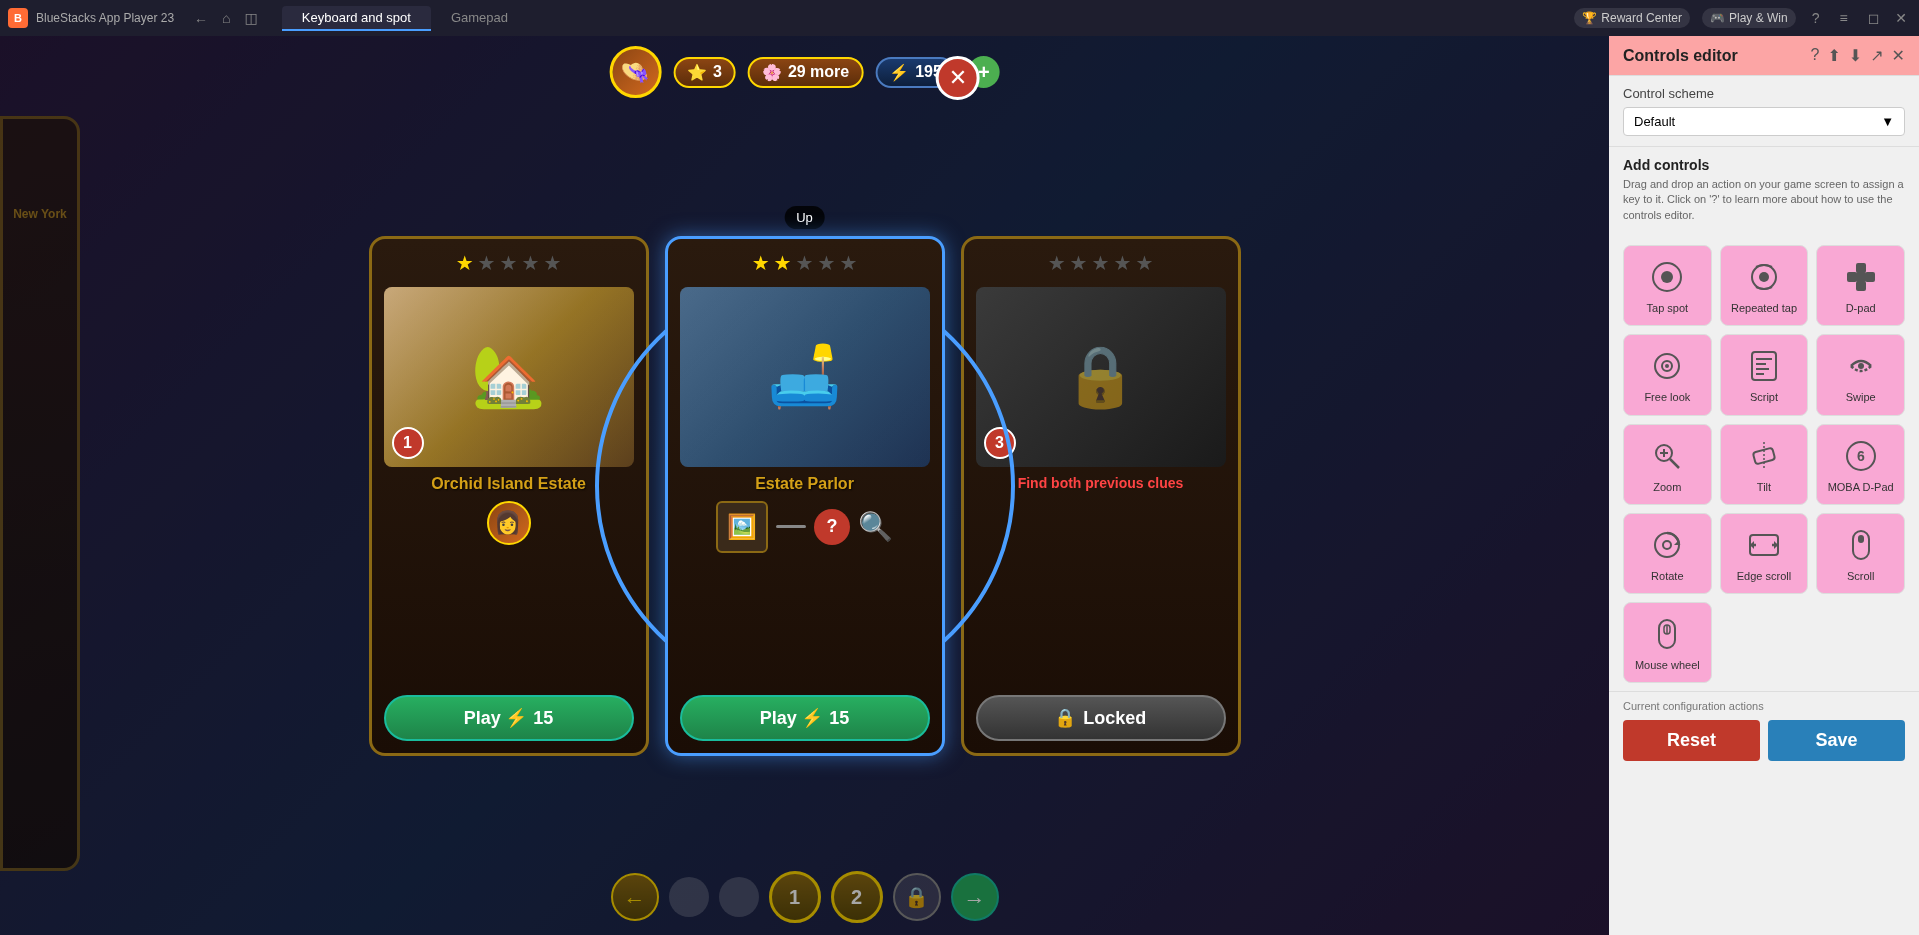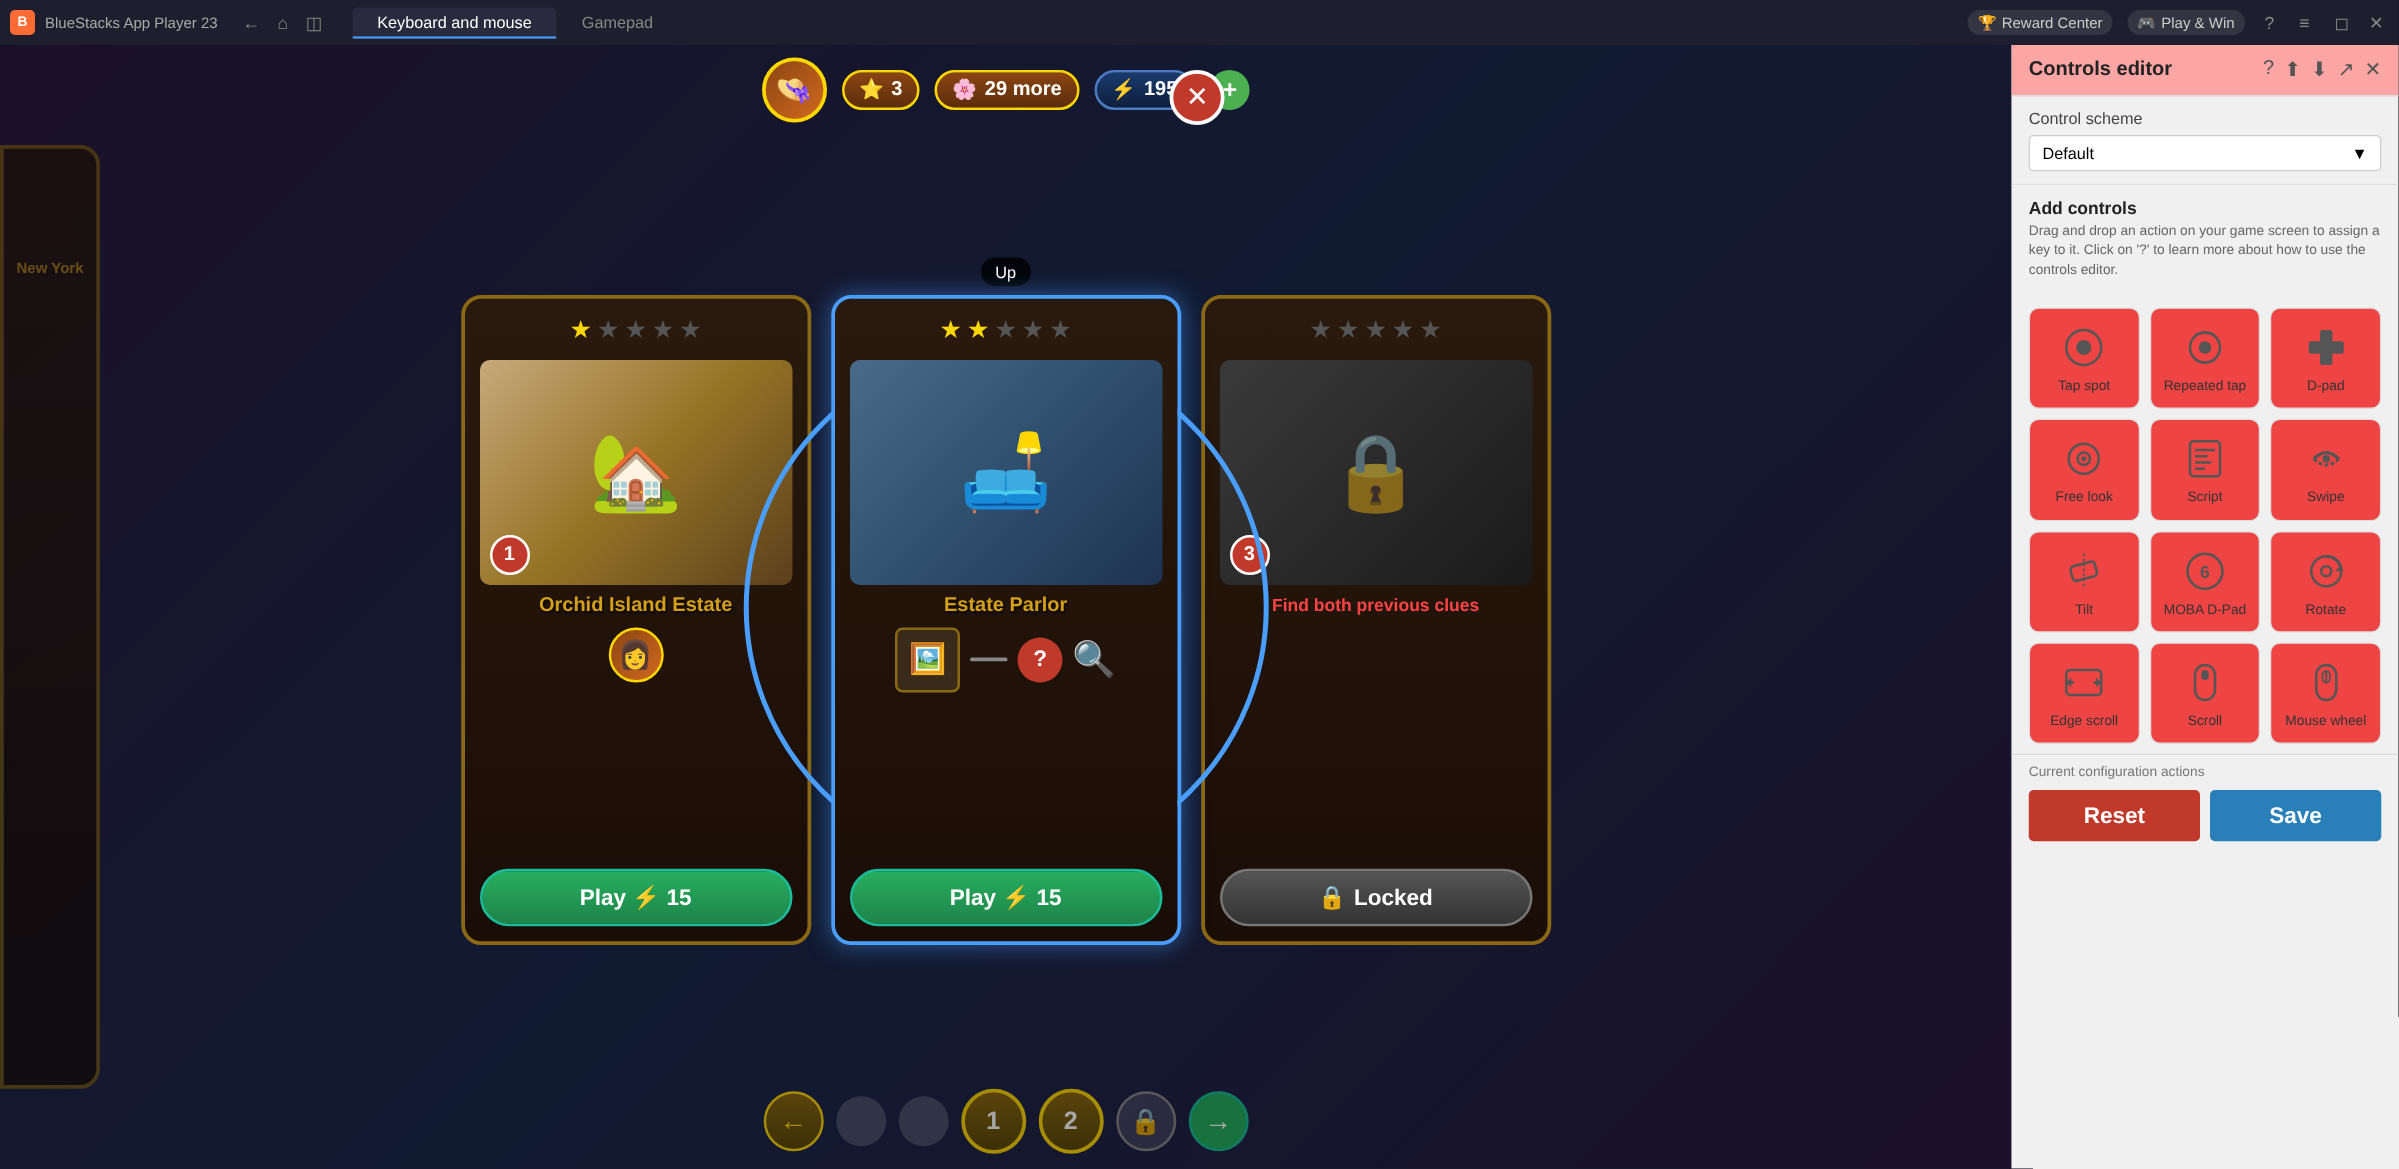--- a/index.html
+++ b/index.html
@@ -468,21 +468,21 @@
       gap: 8px;
       padding: 0 14px;
     }
 
     .control-item {
       display: flex;
       flex-direction: column;
       align-items: center;
       gap: 4px;
       padding: 10px 4px;
-      background: #ef4444;
+      background: #f9a8d4;
       border-radius: 8px;
       border: 1px solid #ddd;
       cursor: pointer;
     }
 
     .control-icon {
       width: 42px; height: 42px;
       display: flex; align-items: center; justify-content: center;
       font-size: 24px;
     }
@@ -553,21 +553,21 @@
 
 <div id="titlebar">
   <div class="logo">B</div>
   <span class="app-name">BlueStacks App Player 23</span>
   <div class="nav-icons">
     <span class="nav-icon">←</span>
     <span class="nav-icon">⌂</span>
     <span class="nav-icon">◫</span>
   </div>
   <div class="tabs">
-    <div class="tab active">Keyboard and mouse</div>
+    <div class="tab active">Keyboard and spot</div>
     <div class="tab inactive">Gamepad</div>
   </div>
   <div class="right-controls">
     <div class="reward-center">
       <span class="reward-icon">🏆</span>
       <span>Reward Center</span>
     </div>
     <div class="play-win">
       <span class="play-win-icon">🎮</span>
       <span>Play &amp; Win</span>
@@ -785,20 +785,31 @@
         <div class="control-icon">
           <svg width="36" height="36" viewBox="0 0 36 36">
             <path d="M8 18 Q18 8 28 18" fill="none" stroke="#555" stroke-width="2.5"></path>
             <path d="M8 18 Q18 28 28 18" fill="none" stroke="#555" stroke-width="2.5" stroke-dasharray="3,2"></path>
             <circle cx="18" cy="18" r="3" fill="#555"></circle>
           </svg>
         </div>
         <span class="control-label">Swipe</span>
       </div>
 
+      <div class="control-item">
+        <div class="control-icon">
+          <svg width="36" height="36" viewBox="0 0 36 36">
+            <circle cx="15" cy="15" r="8" fill="none" stroke="#555" stroke-width="2"></circle>
+            <line x1="21" y1="21" x2="30" y2="30" stroke="#555" stroke-width="2.5"></line>
+            <line x1="11" y1="15" x2="19" y2="15" stroke="#555" stroke-width="2"></line>
+            <line x1="15" y1="11" x2="15" y2="19" stroke="#555" stroke-width="2"></line>
+          </svg>
+        </div>
+        <span class="control-label">Zoom</span>
+      </div>
 
       <div class="control-item">
         <div class="control-icon">
           <svg width="36" height="36" viewBox="0 0 36 36">
             <rect x="8" y="12" width="20" height="12" rx="3" fill="none" stroke="#555" stroke-width="2" transform="rotate(-15,18,18)"></rect>
             <line x1="18" y1="4" x2="18" y2="32" stroke="#555" stroke-width="1.5" stroke-dasharray="2,2"></line>
           </svg>
         </div>
         <span class="control-label">Tilt</span>
       </div>

